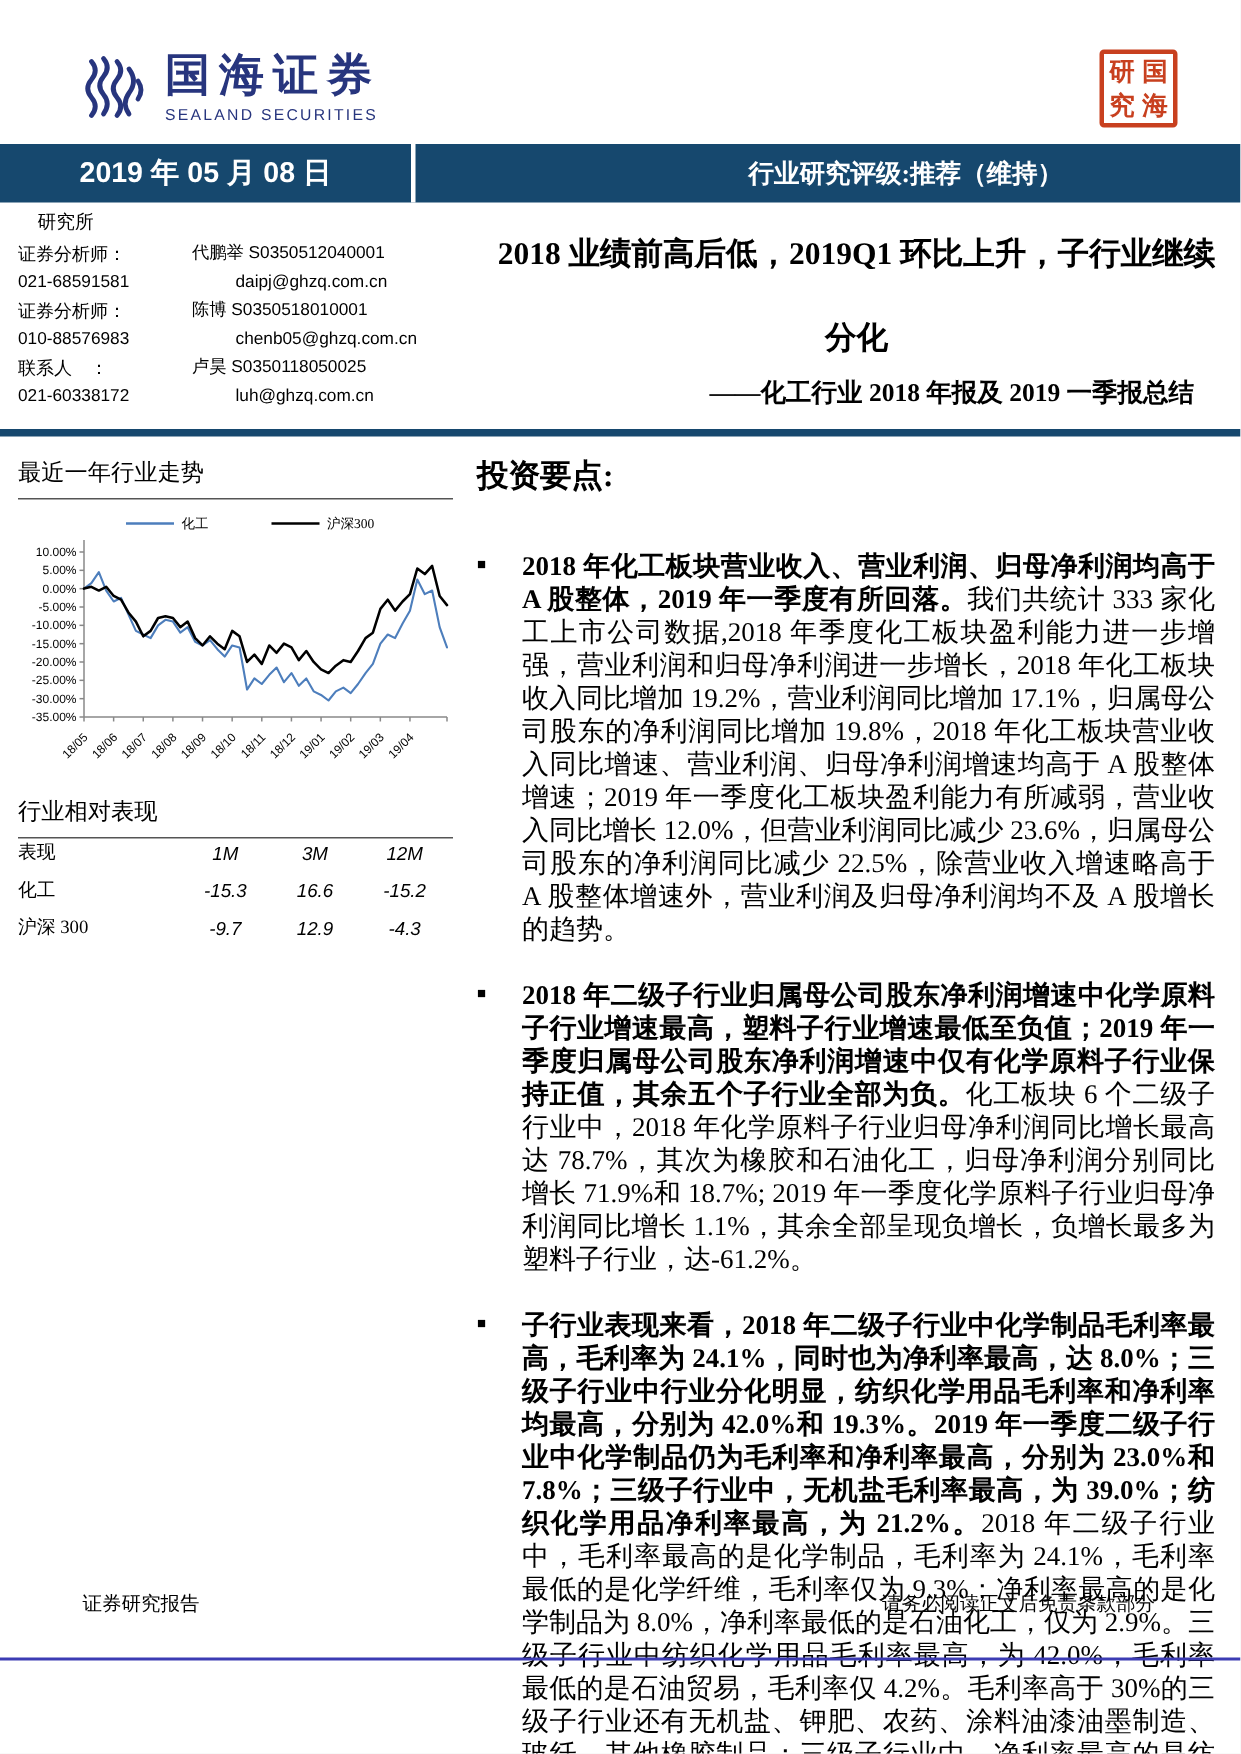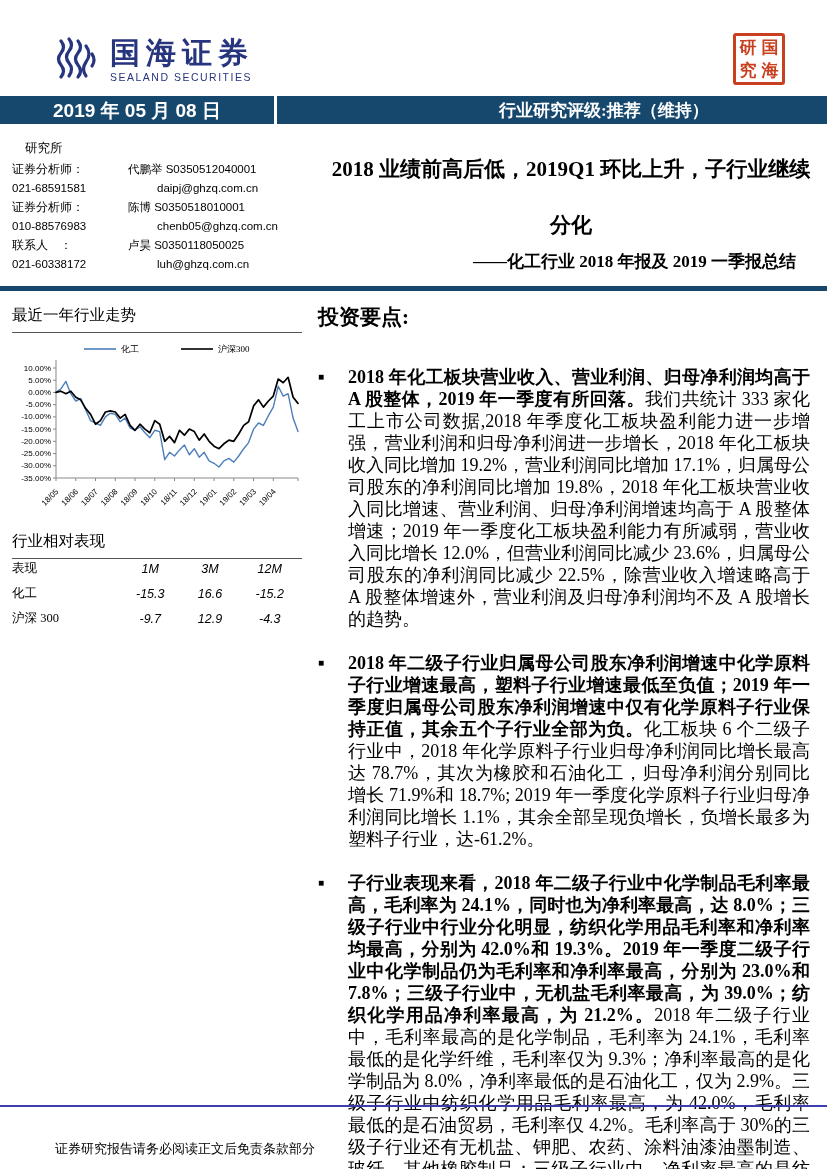--- a/index.html
+++ b/index.html
@@ -5,30 +5,30 @@
   * { margin:0; padding:0; box-sizing:border-box; }
   body { background:#e8e8e8; }
   .page {
     position:relative; width:827px; height:1169px; margin:0 auto;
     background:#ffffff; overflow:hidden;
     font-family:"Liberation Serif","DejaVu Serif",serif; color:#000;
   }
   
   .logo { position:absolute; top:36px; left:56px; display:flex; align-items:center; gap:10px; }
   .logo-text { display:flex; flex-direction:column; line-height:1; }
-  .logo-cn { font-size:30px; font-weight:bold; color:#27357e; letter-spacing:6px; font-family:Liberation Sans, sans-serif; }
+  .logo-cn { font-size:30px; font-weight:bold; color:#27357e; letter-spacing:6px; font-family:Liberation Mono, monospace; }
   .logo-en { font-size:10.5px; color:#27357e; letter-spacing:1.5px; margin-top:4px; font-family:"Liberation Sans","DejaVu Sans",sans-serif; }
   .seal {
     position:absolute; top:33px; left:733px; width:52px; height:52px;
     border:3px solid #c8401f; display:grid; grid-template-columns:1fr 1fr;
     color:#c8401f; font-weight:bold; font-size:17px; text-align:center;
     line-height:23px; border-radius:3px; padding:0 1px;
   }
   .navy-bar {
-    position:absolute; top:96px; left:0; width:827px; height:28px;
+    position:absolute; top:96px; left:0; width:827px; height:39px;
     background:#16486e; display:flex; align-items:center; color:#fff;
     font-family:"Liberation Sans","DejaVu Sans",sans-serif; font-weight:bold;
   }
   .navy-bar .cell-date { width:277px; text-align:center; font-size:19px; border-right:3px solid #ffffff; line-height:39px; height:39px; }
   .navy-bar .cell-center { flex:1; text-align:right; font-size:17px; font-family:"Liberation Serif",serif; }
   .navy-bar .cell-rating { width:260px; text-align:left; font-size:17px; font-family:"Liberation Serif",serif; padding-right:15px; }
   .navy-rule { position:absolute; top:286px; left:0; width:827px; height:5px; background:#16486e; }
 
   
   .office { position:absolute; top:140px; left:25px; font-size:12.5px; }
@@ -60,21 +60,21 @@
   }
   .section-heading { position:absolute; top:303px; left:318px; font-size:21px; font-weight:bold; }
   .bullets { position:absolute; top:366px; left:318px; width:492px; }
   .bullet { display:flex; margin-bottom:22px; }
   .bullet .marker { width:30px; font-size:10px; line-height:22px; }
   .bullet p { flex:1; font-size:18px; line-height:22px; text-align:justify; }
   .bullet p b { font-weight:bold; }
 
   
   .footer-rule { position:absolute; top:1105px; left:0; width:827px; height:2px; background:#3c3cb4; }
-  .footer { position:absolute; top:1140px; left:55px; width:715px; display:flex; font-size:13px; }
+  .footer { position:absolute; top:1060px; left:55px; width:715px; display:flex; justify-content:space-between; font-size:13px; }
 </style>
 </head>
 <body>
 
 <div class="page">
 
   <div class="logo">
     <svg width="44" height="48" viewBox="0 0 44 48">
       <g stroke="#27357e" stroke-width="3.2" fill="none" stroke-linecap="round">
         <path d="M5 5 q5 6 0 12 q-5 6 0 12 q5 6 0 12"></path>

